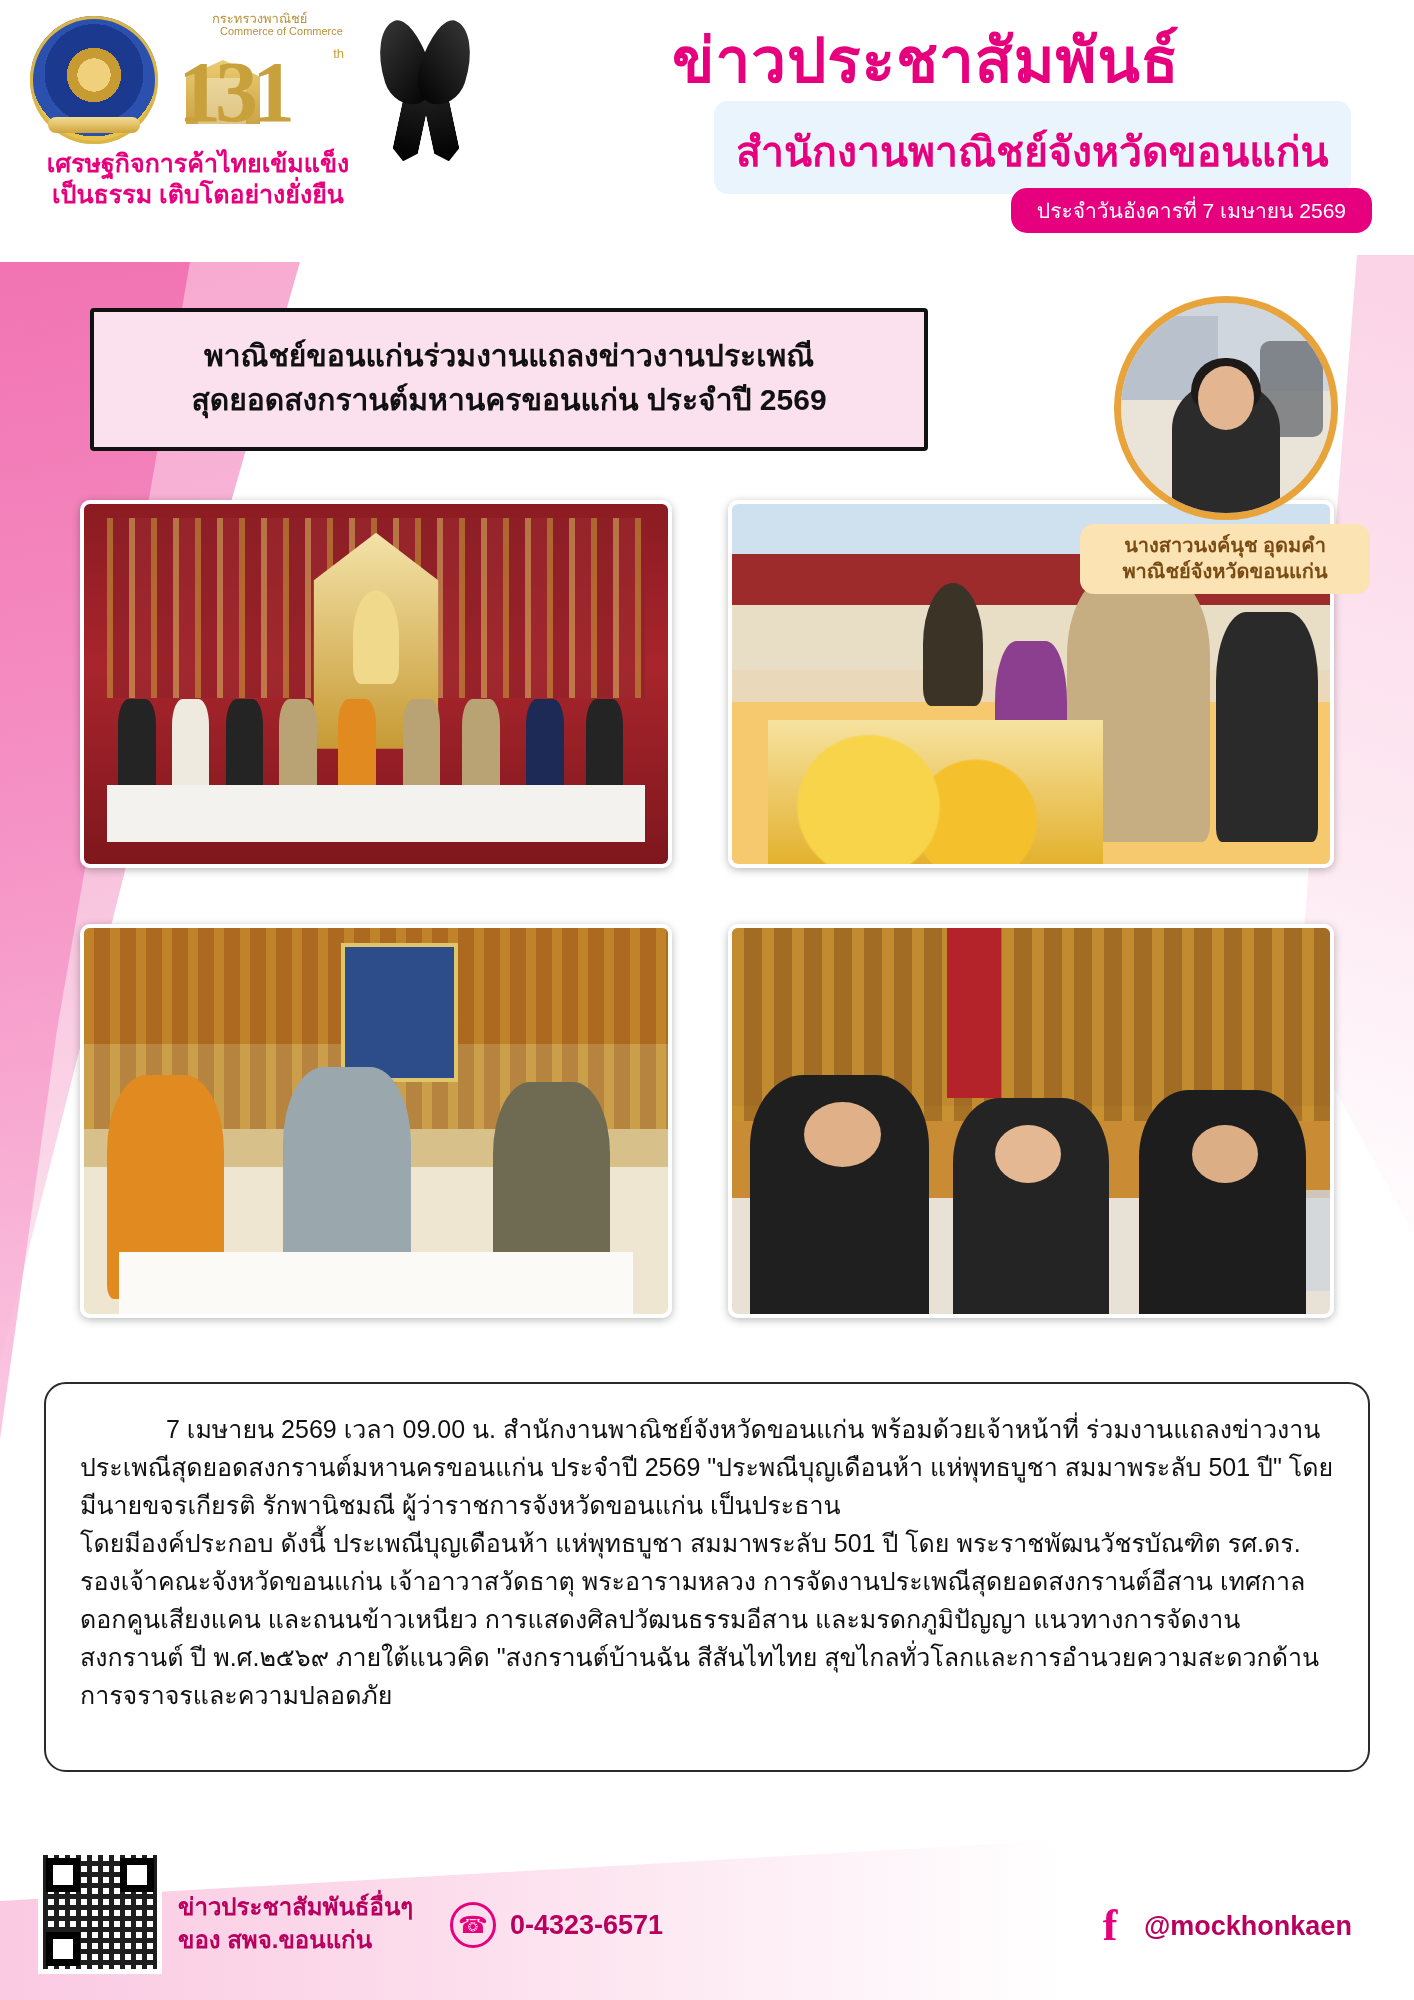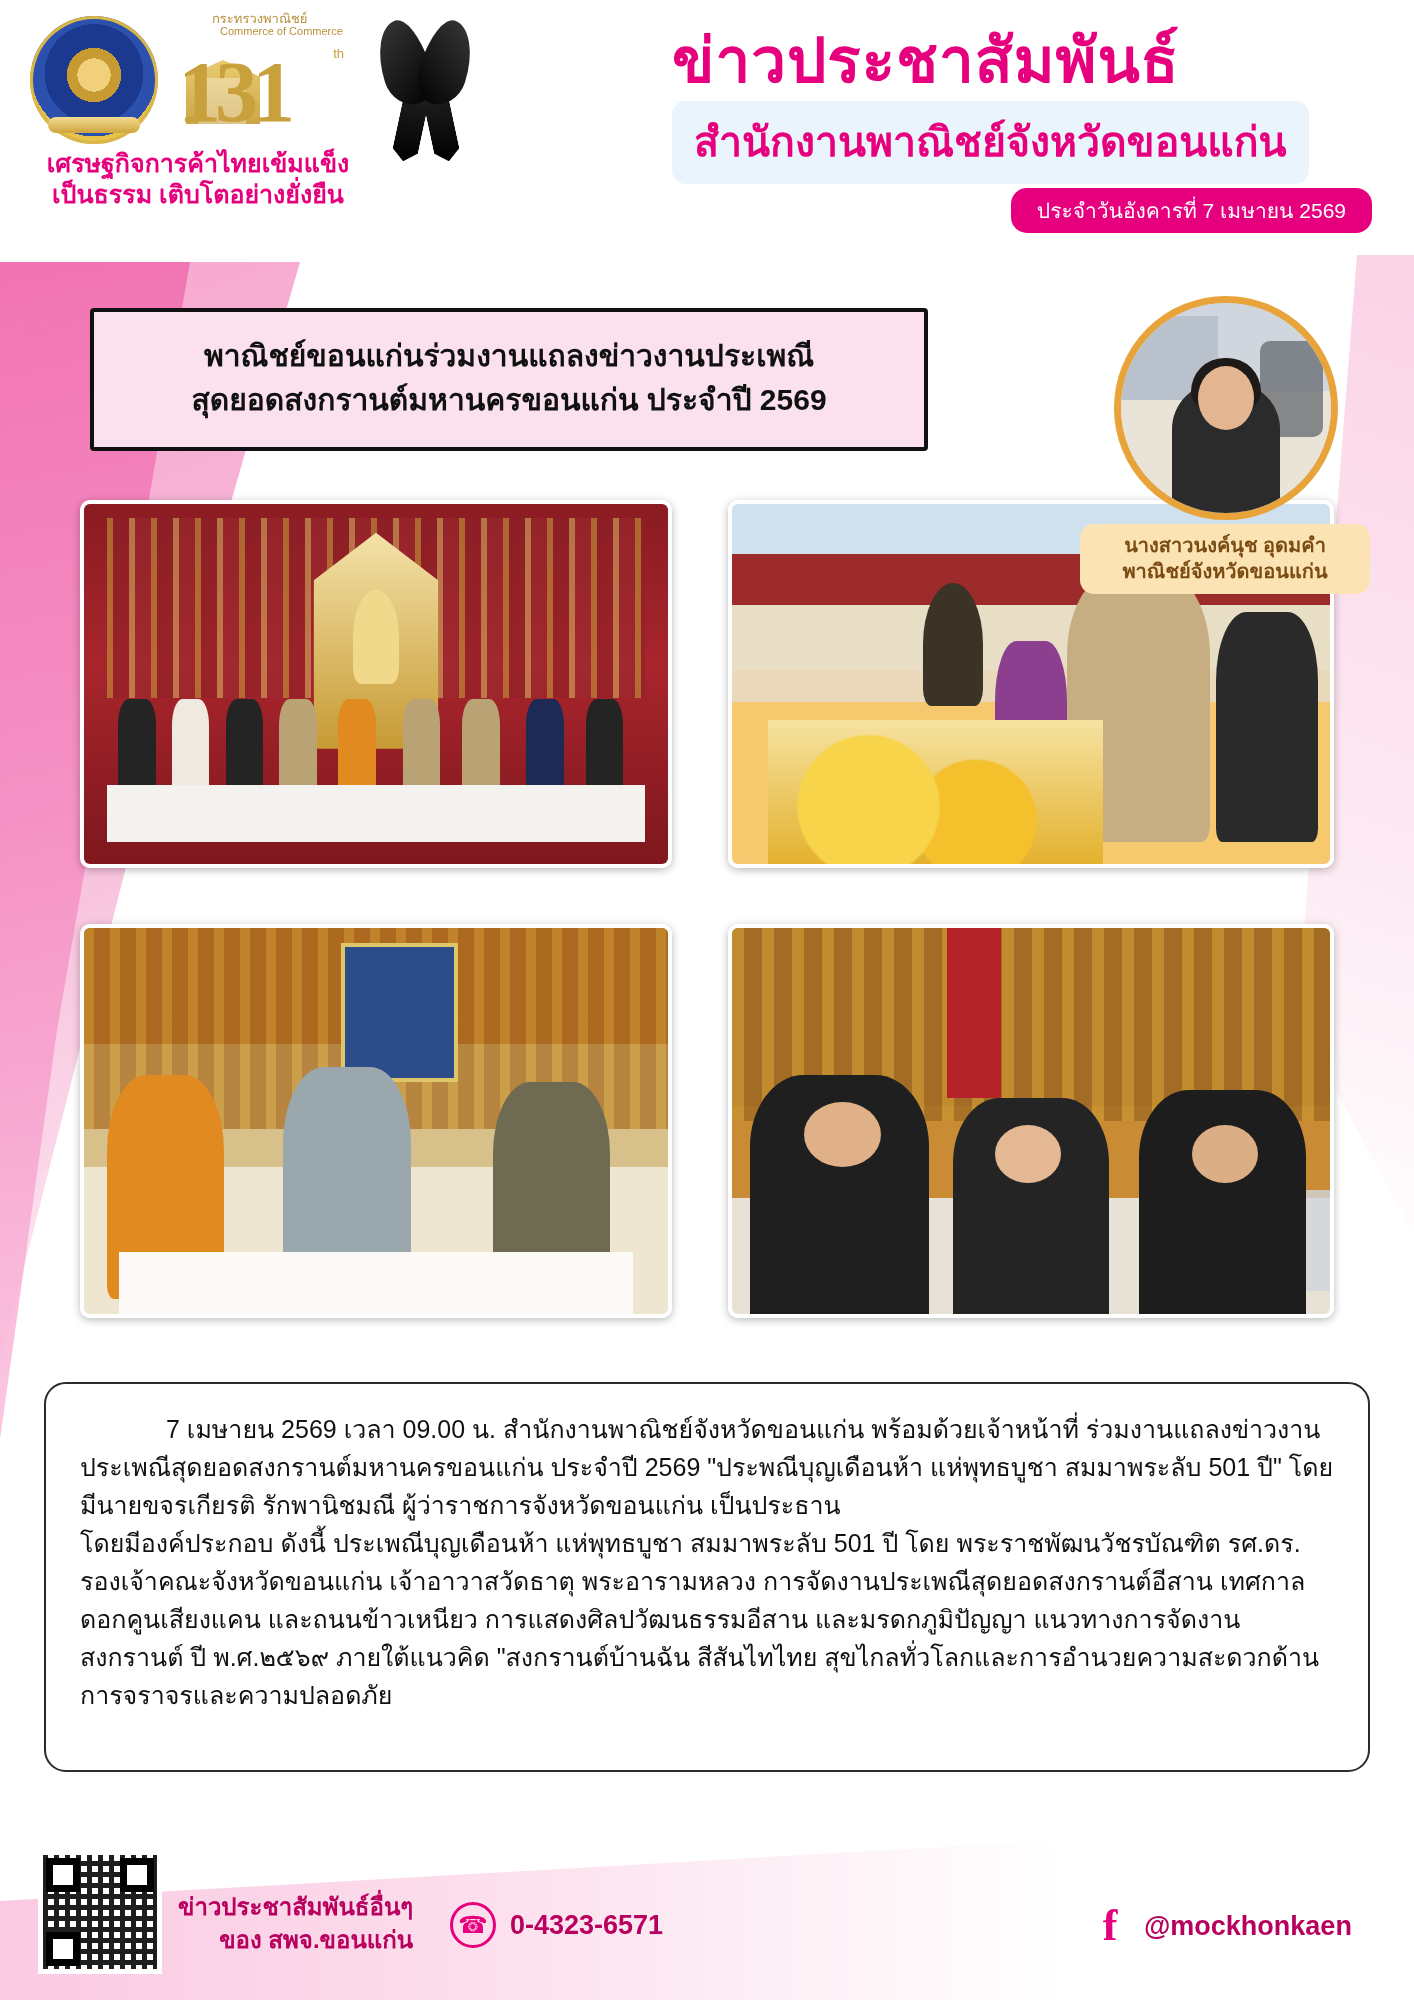--- a/index.html
+++ b/index.html
@@ -168,22 +168,23 @@
     font-weight: bold;
     color: #e6007e;
     letter-spacing: 1px;
     line-height: 1.05;
     text-shadow: 2px 2px 0 #ffffff;
   }
   .title-sub-box {
     margin-top: 8px;
     background: #e9f4fc;
     border-radius: 14px;
-    padding: 8px 22px 10px;
+    padding: 18px 22px 10px;
     display: inline-block;
+    margin-left: 42px;
   }
   .title-sub {
     font-size: 41px;
     font-weight: bold;
     color: #e6007e;
   }
   .date-pill {
     position: absolute;
     right: 42px; top: 188px;
     background: #e6007e;
@@ -400,21 +401,20 @@
   .qr .fp.tr { right:8px; top:8px; }
   .qr .fp.bl { left:8px; bottom:8px; }
 
   .foot-label {
     position: absolute;
     left: 178px; bottom: 44px;
     color: #b8005f;
     font-weight: bold;
     font-size: 24px;
     line-height: 1.35;
-    text-align: right;
   }
   .contact {
     position: absolute;
     bottom: 52px;
     display: flex;
     align-items: center;
     gap: 14px;
     color: #b8005f;
     font-size: 27px;
     font-weight: bold;

